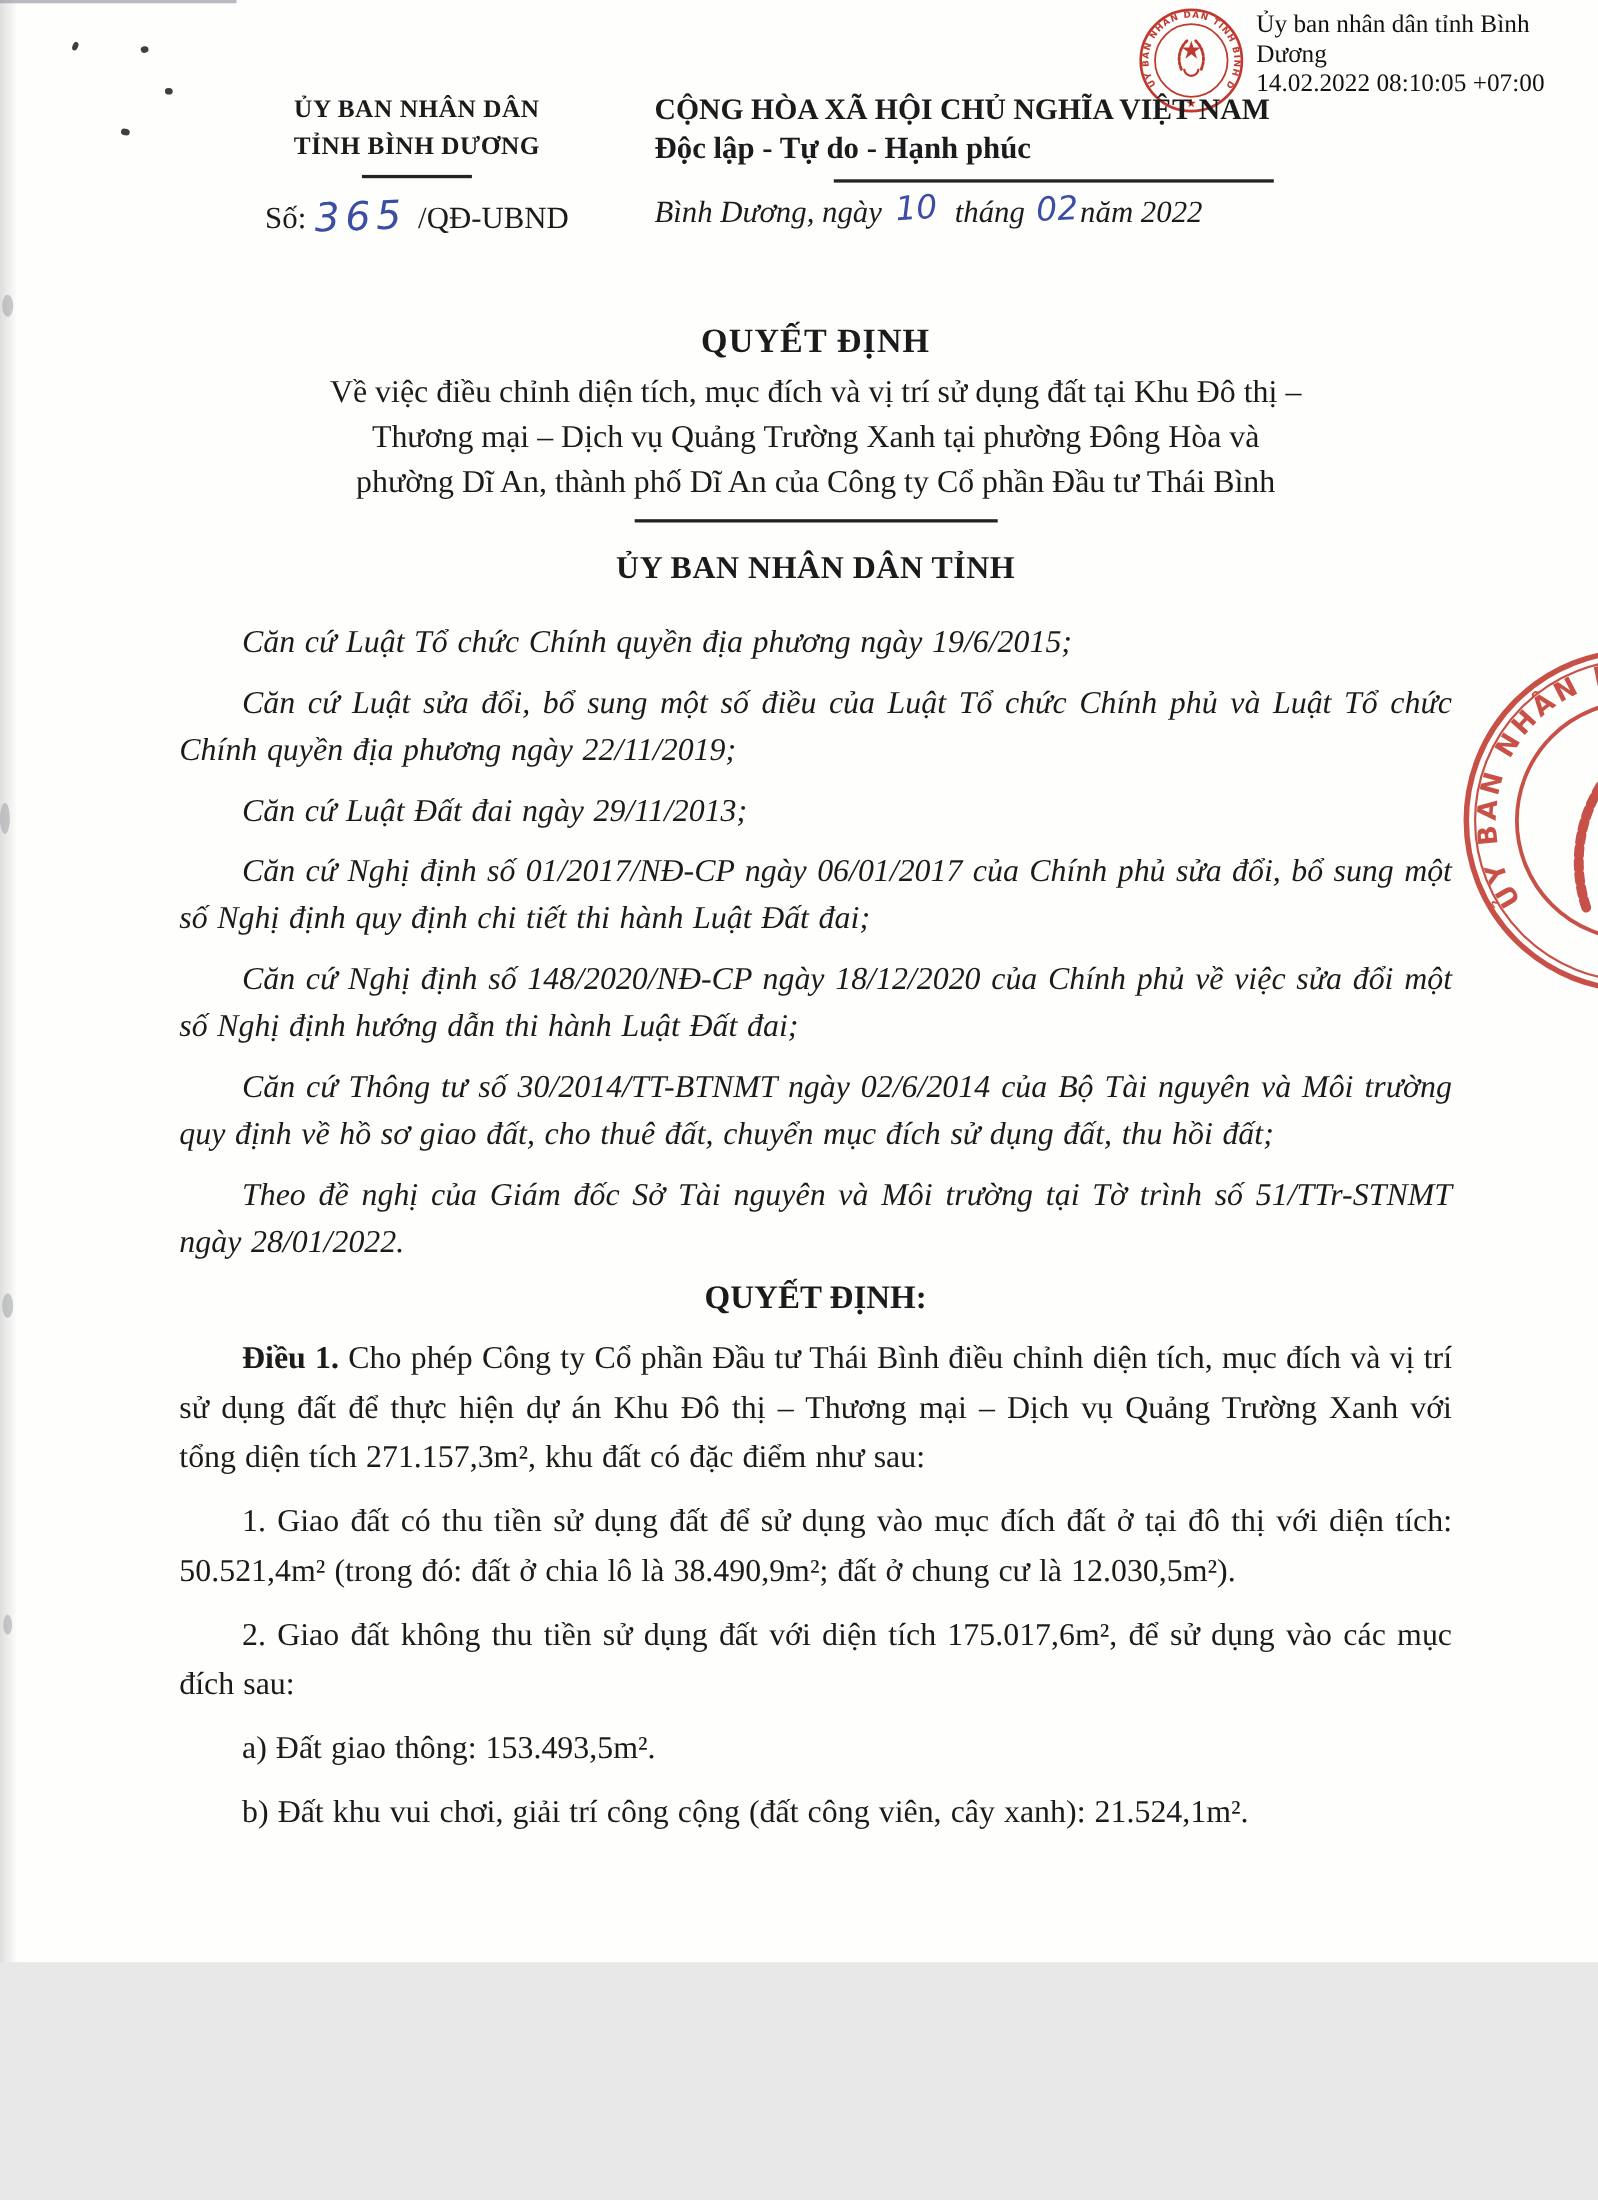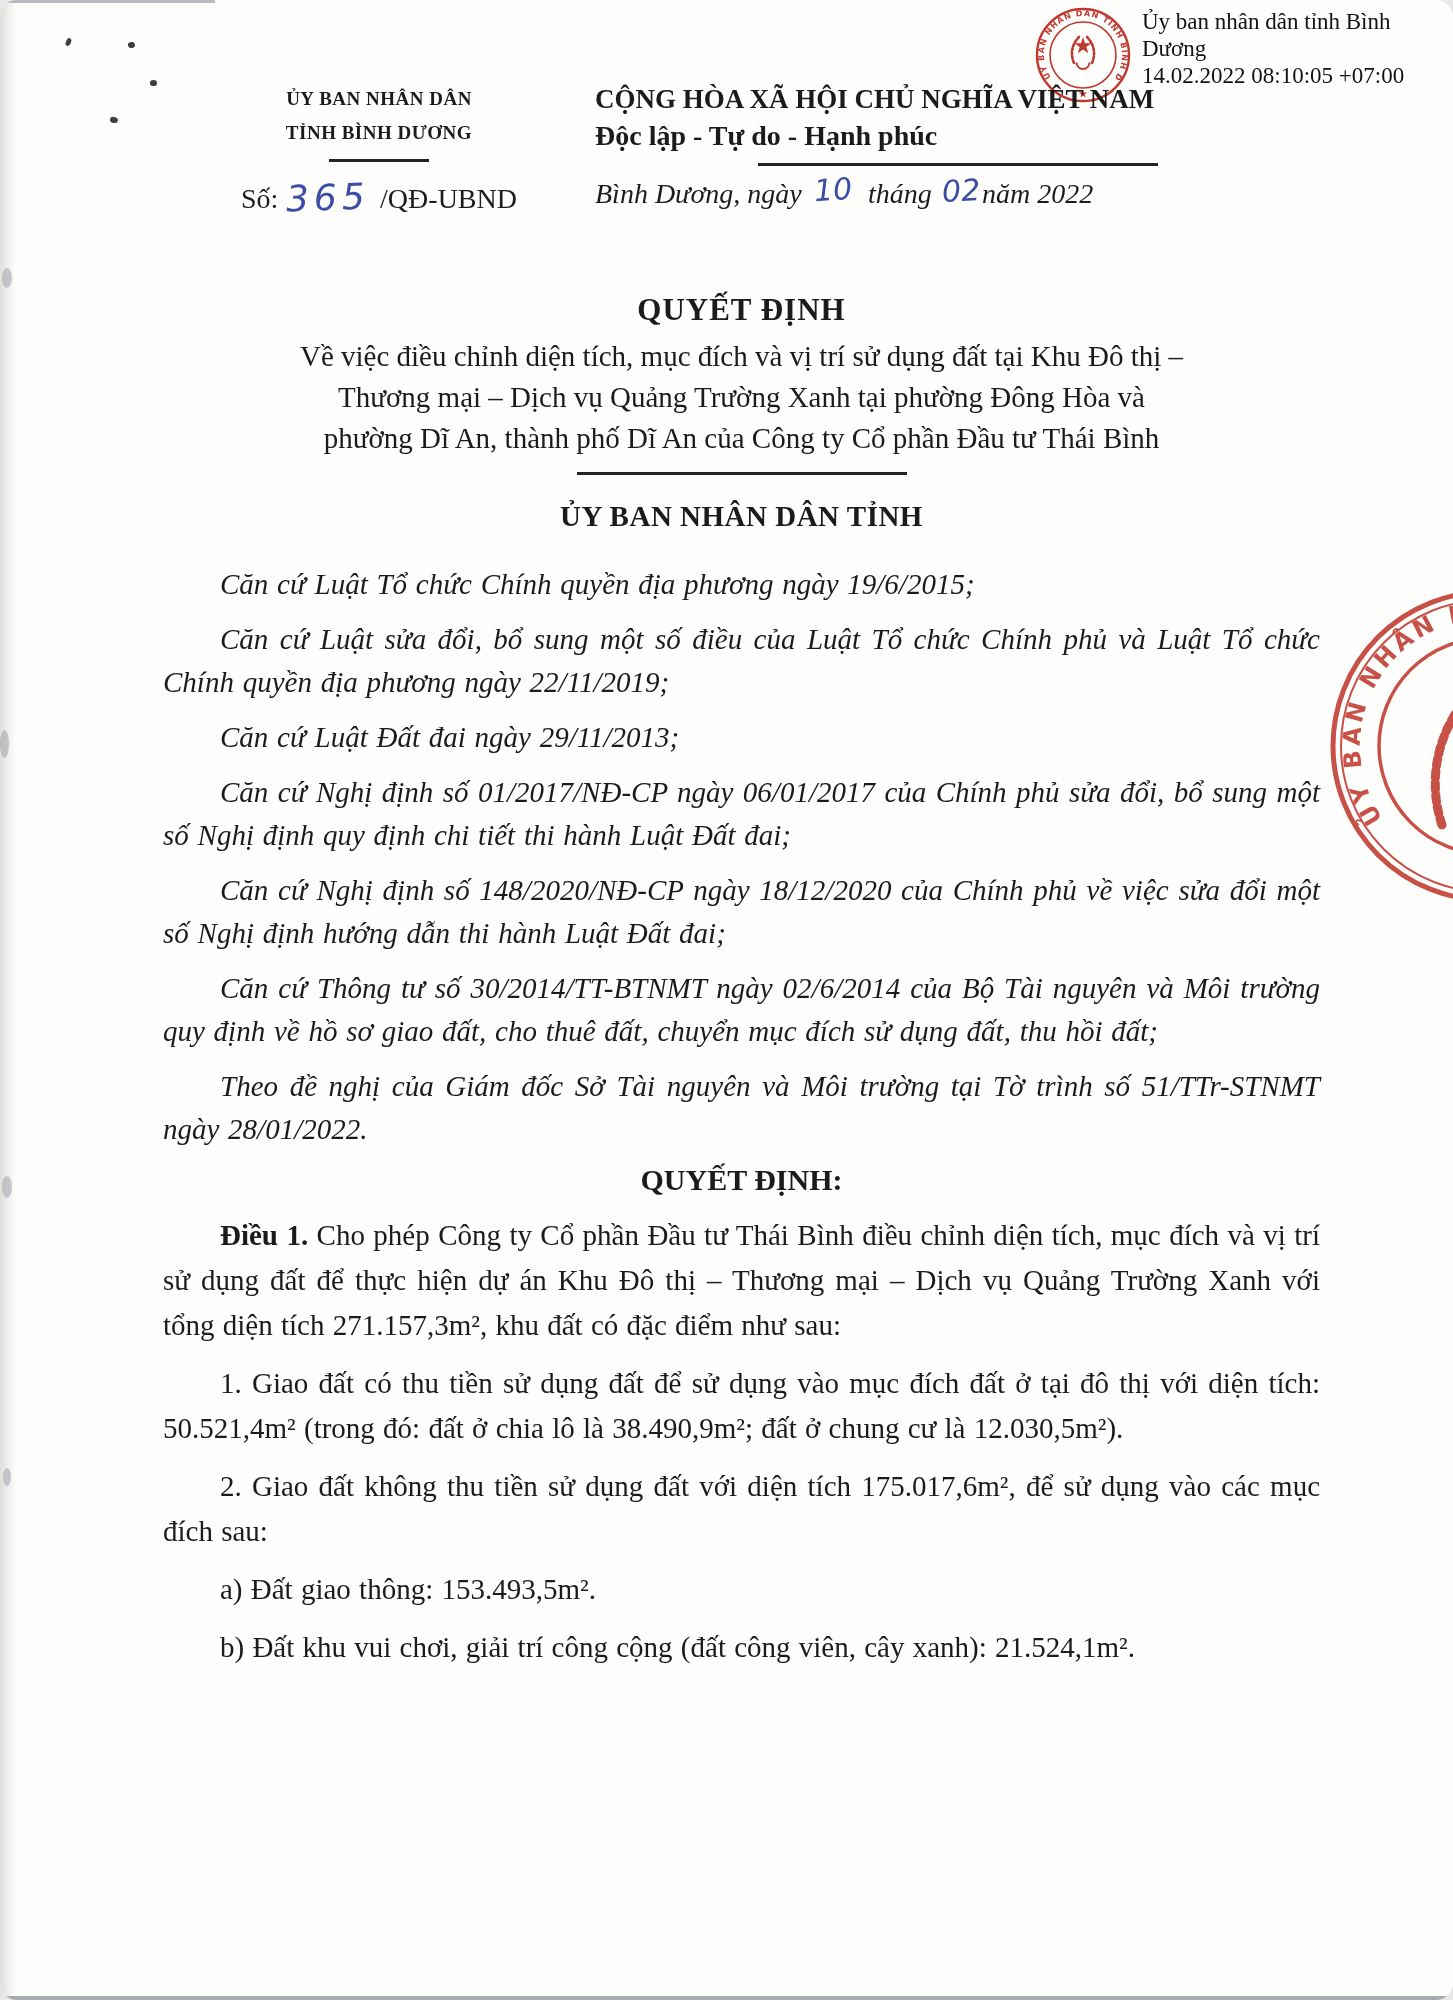--- a/index.html
+++ b/index.html
@@ -1,19 +1,19 @@
 <!DOCTYPE html>
 <html><head>
 <meta charset="utf-8">
 <style>
   html,body { margin:0; padding:0; background:#e8e8e8; }
   .page {
-    position:relative; width:1453px; height:2000px; margin:0 auto;
+    position:relative; width:1453px; height:1784px; margin:0 auto;
     background:#fefefd; overflow:hidden;
-    font-family:"Liberation Serif", serif; color:#1b1b1b;border-radius:17px;
+    font-family:"Liberation Serif", serif; color:#1b1b1b;
   }
   
   .edge-strip { position:absolute; left:0; top:0; width:16px; height:2000px;
     background:linear-gradient(to right, rgba(140,140,140,.28), rgba(140,140,140,0)); }
   .top-line { position:absolute; left:0; top:0; width:215px; height:3px; background:#9aa0a5; opacity:.7; }
   .bottom-line { position:absolute; left:0; top:1996px; width:1453px; height:4px; background:#a7abb0; }
   .speck { position:absolute; background:#3f3f3f; border-radius:45% 55% 50% 50%; }
   .sp1 { left:66px; top:38px; width:5px; height:8px; transform:rotate(24deg); }
   .sp2 { left:128px; top:42px; width:7px; height:6px; transform:rotate(-12deg); }
   .sp3 { left:150px; top:80px; width:7px; height:6px; }
@@ -38,21 +38,21 @@
     fill:#c0392f; letter-spacing:1px; }
   .seal-text-large { font-family:"DejaVu Sans", sans-serif; font-size:24px; font-weight:bold;
     fill:#c0392f; letter-spacing:3.5px; }
 
   
   .content { position:absolute; left:163px; top:82px; width:1157px; }
 
   .header-row { display:flex; }
   .h-left { width:432px; text-align:center; }
   .h-right { flex:1; text-align:left; }
-  .org-line { font-weight:bold; font-size:19px; line-height:34px; letter-spacing:.5px; }
+  .org-line { font-weight:bold; font-size:23px; line-height:34px; letter-spacing:.5px; }
   .nat1 { font-weight:bold; font-size:27px; line-height:34px; }
   .nat2 { font-weight:bold; font-size:28px; line-height:36px; margin-top:2px; }
   .rule-left { width:100px; border-top:3px solid #232323; margin:9px auto 13px; }
   .rule-right { width:400px; border-top:3px solid #232323; margin:9px auto 9px; }
   .so-line { font-size:28px; white-space:nowrap; }
   .date-line { font-size:28px; font-style:italic; white-space:nowrap; }
   .hand { font-family:"DejaVu Sans", sans-serif; font-style:italic; color:#3c4da4; font-weight:500; }
   .hand-365 { font-size:36px; letter-spacing:5px; margin:0 10px 0 8px; position:relative; top:2px; transform:rotate(-2deg); display:inline-block; }
   .hand-day { font-size:30px; margin:0 16px 0 12px; position:relative; top:-3px; transform:rotate(-4deg); display:inline-block; }
   .hand-month { font-size:30px; margin:0 2px 0 10px; position:relative; top:-2px; transform:rotate(-3deg); display:inline-block; }

